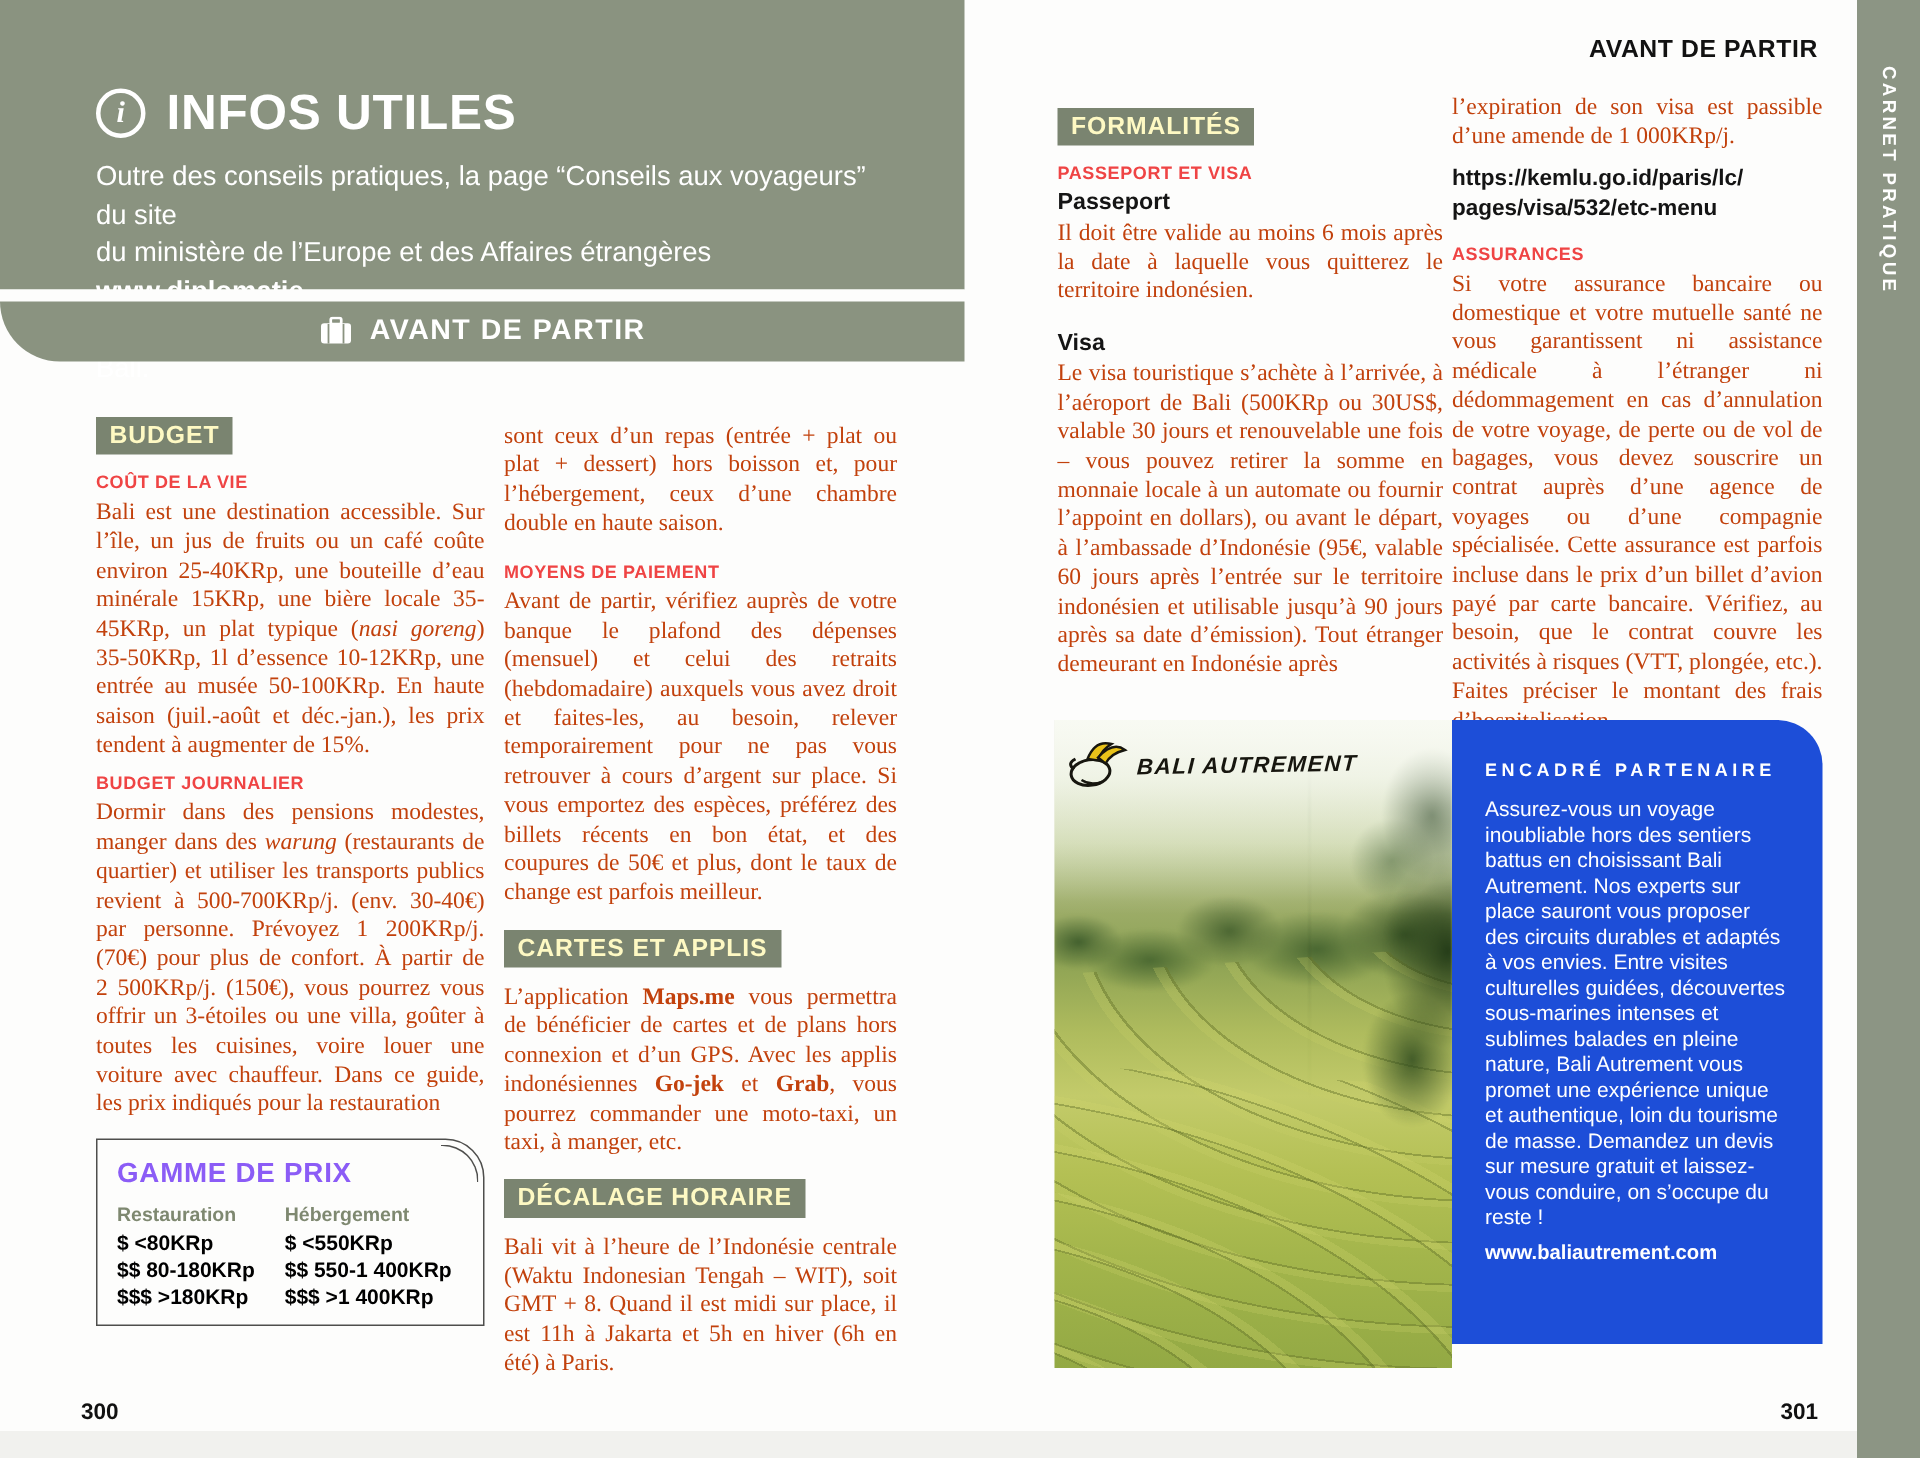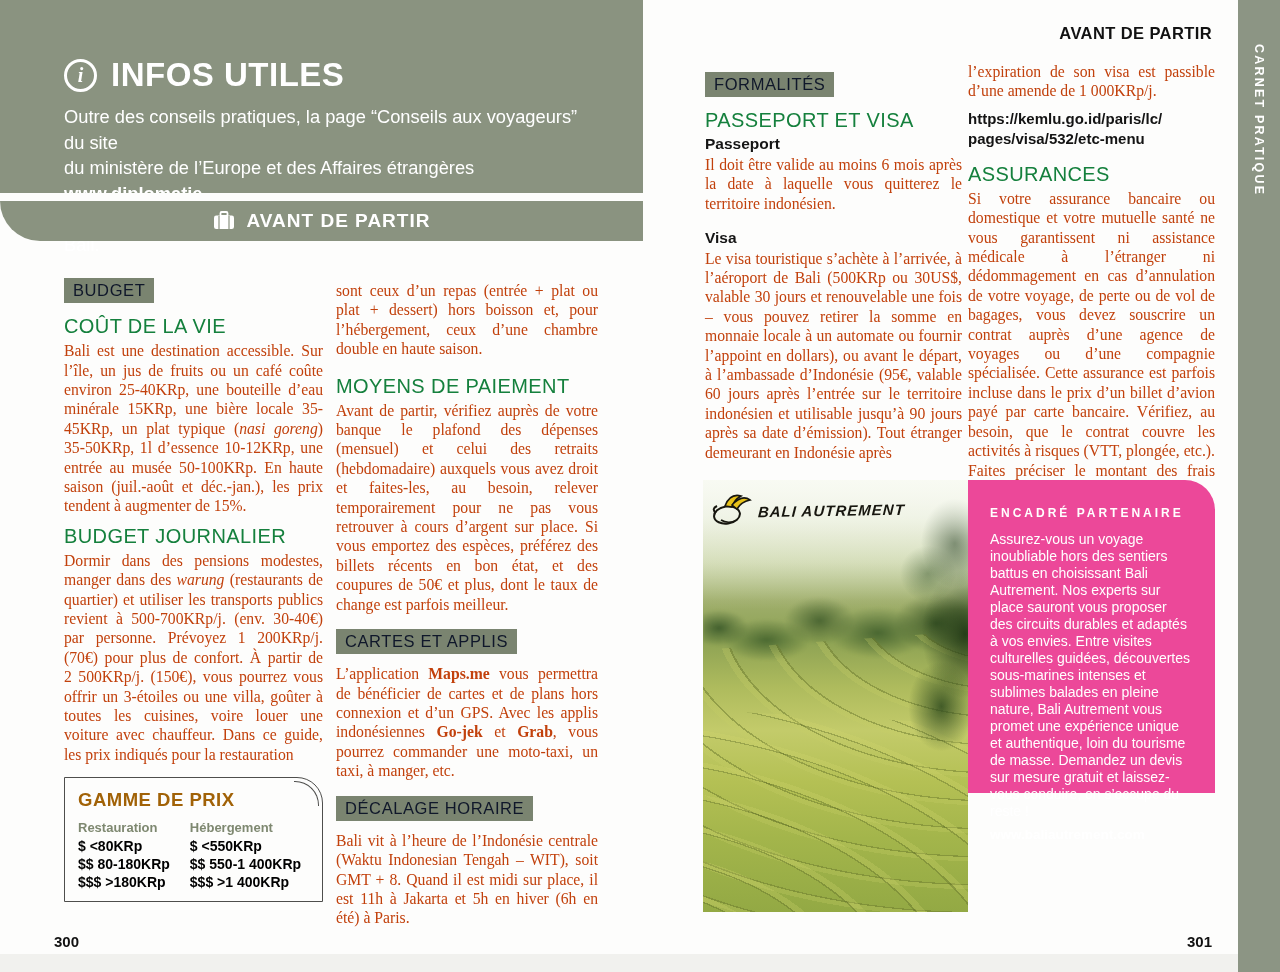--- a/index.html
+++ b/index.html
@@ -7,26 +7,26 @@
     width:1280px;height:972px;position:relative;overflow:hidden;
     background:#fdfdfc;
     font-family:"Liberation Sans",sans-serif;
     -webkit-font-smoothing:antialiased;
   }
   #canvas{position:absolute;inset:0;width:1280px;height:972px;}
 
   
   .olive-bg{background:#8a9380;}
   .chip{
-    display:inline-block;background:#7a8470;color:#0f172a;
-    font-weight:400;font-size:16.5px;letter-spacing:.6px;
+    display:inline-block;background:#7a8470;color:#fef9c3;
+    font-weight:700;font-size:16.5px;letter-spacing:.6px;
     padding:3px 9px 4px 9px;line-height:1.1;
   }
   .subhead{
-    color:#15803d;font-weight:400;font-size:20px;letter-spacing:.4px;
+    color:#ef4444;font-weight:700;font-size:12px;letter-spacing:.4px;
     line-height:1.15;
   }
   .minihead{
     color:#151515;font-weight:800;font-size:15.5px;line-height:1.2;
   }
   .body-serif{
     font-family:"Liberation Serif","DejaVu Serif",serif;
     font-size:15.7px;line-height:19.4px;color:#c2410c;
     text-align:justify;text-justify:inter-word;margin:0;
   }
@@ -63,21 +63,21 @@
   
   .gamme{
     position:relative;margin-top:13px;border:1.5px solid #4e4e4c;
     border-top-right-radius:26px;padding:11px 12px 10px 13px;background:#fdfdfc;
   }
   .gamme::before{
     content:'';position:absolute;top:3px;right:3px;width:24px;height:24px;
     border-top:1.5px solid #4e4e4c;border-right:1.5px solid #4e4e4c;
     border-top-right-radius:24px;
   }
-  .gamme-title{color:#a16207;font-size:18.5px;font-weight:800;letter-spacing:.5px;margin-bottom:8px;}
+  .gamme-title{color:#8b5cf6;font-size:18.5px;font-weight:800;letter-spacing:.5px;margin-bottom:8px;}
   .gamme-cols{display:flex;gap:20px;}
   .gamme-col-head{color:#7e8870;font-size:13px;font-weight:800;line-height:18px;}
   .gamme-row{color:#000000;font-size:14px;font-weight:700;line-height:18px;white-space:nowrap;}
 
   
   .running-head{
     position:absolute;top:24px;right:68px;color:#121212;
     font-size:16.5px;font-weight:800;letter-spacing:.4px;
   }
   .side-tab{
@@ -138,22 +138,22 @@
     background:linear-gradient(180deg,rgba(250,252,245,.85) 0%,rgba(250,252,245,.4) 13%,rgba(250,252,245,0) 30%);
   }
   .photo-logo{position:absolute;left:8px;top:10px;display:flex;align-items:center;gap:3px;}
   .photo-logo .logo-text{
     color:#17160f;font-weight:800;font-style:italic;font-size:15px;letter-spacing:1px;
     transform:skewX(-4deg) rotate(-1deg);white-space:nowrap;
   }
 
   
   .encadre{
-    position:absolute;left:968px;top:480px;width:247px;height:313px;
-    background:#ec4899;border-top-right-radius:30px;color:#fff;
+    position:absolute;left:968px;top:480px;width:247px;height:416px;
+    background:#1d4ed8;border-top-right-radius:30px;color:#fff;
     padding:26px 22px 0 22px;box-sizing:border-box;
   }
   .encadre .kicker{font-size:12px;font-weight:800;letter-spacing:3px;}
   .encadre .enc-title{margin-top:12px;font-size:17.5px;font-weight:800;line-height:20.5px;letter-spacing:.3px;}
   .encadre .enc-body{margin-top:11px;font-size:14px;line-height:17px;font-weight:500;}
   .encadre .enc-url{margin-top:7px;font-size:13.5px;font-weight:700;}
 
   .mt-sub{margin-top:12px;}
   .mt-p{margin-top:3px;}
   .mt-blk{margin-top:15px;}

